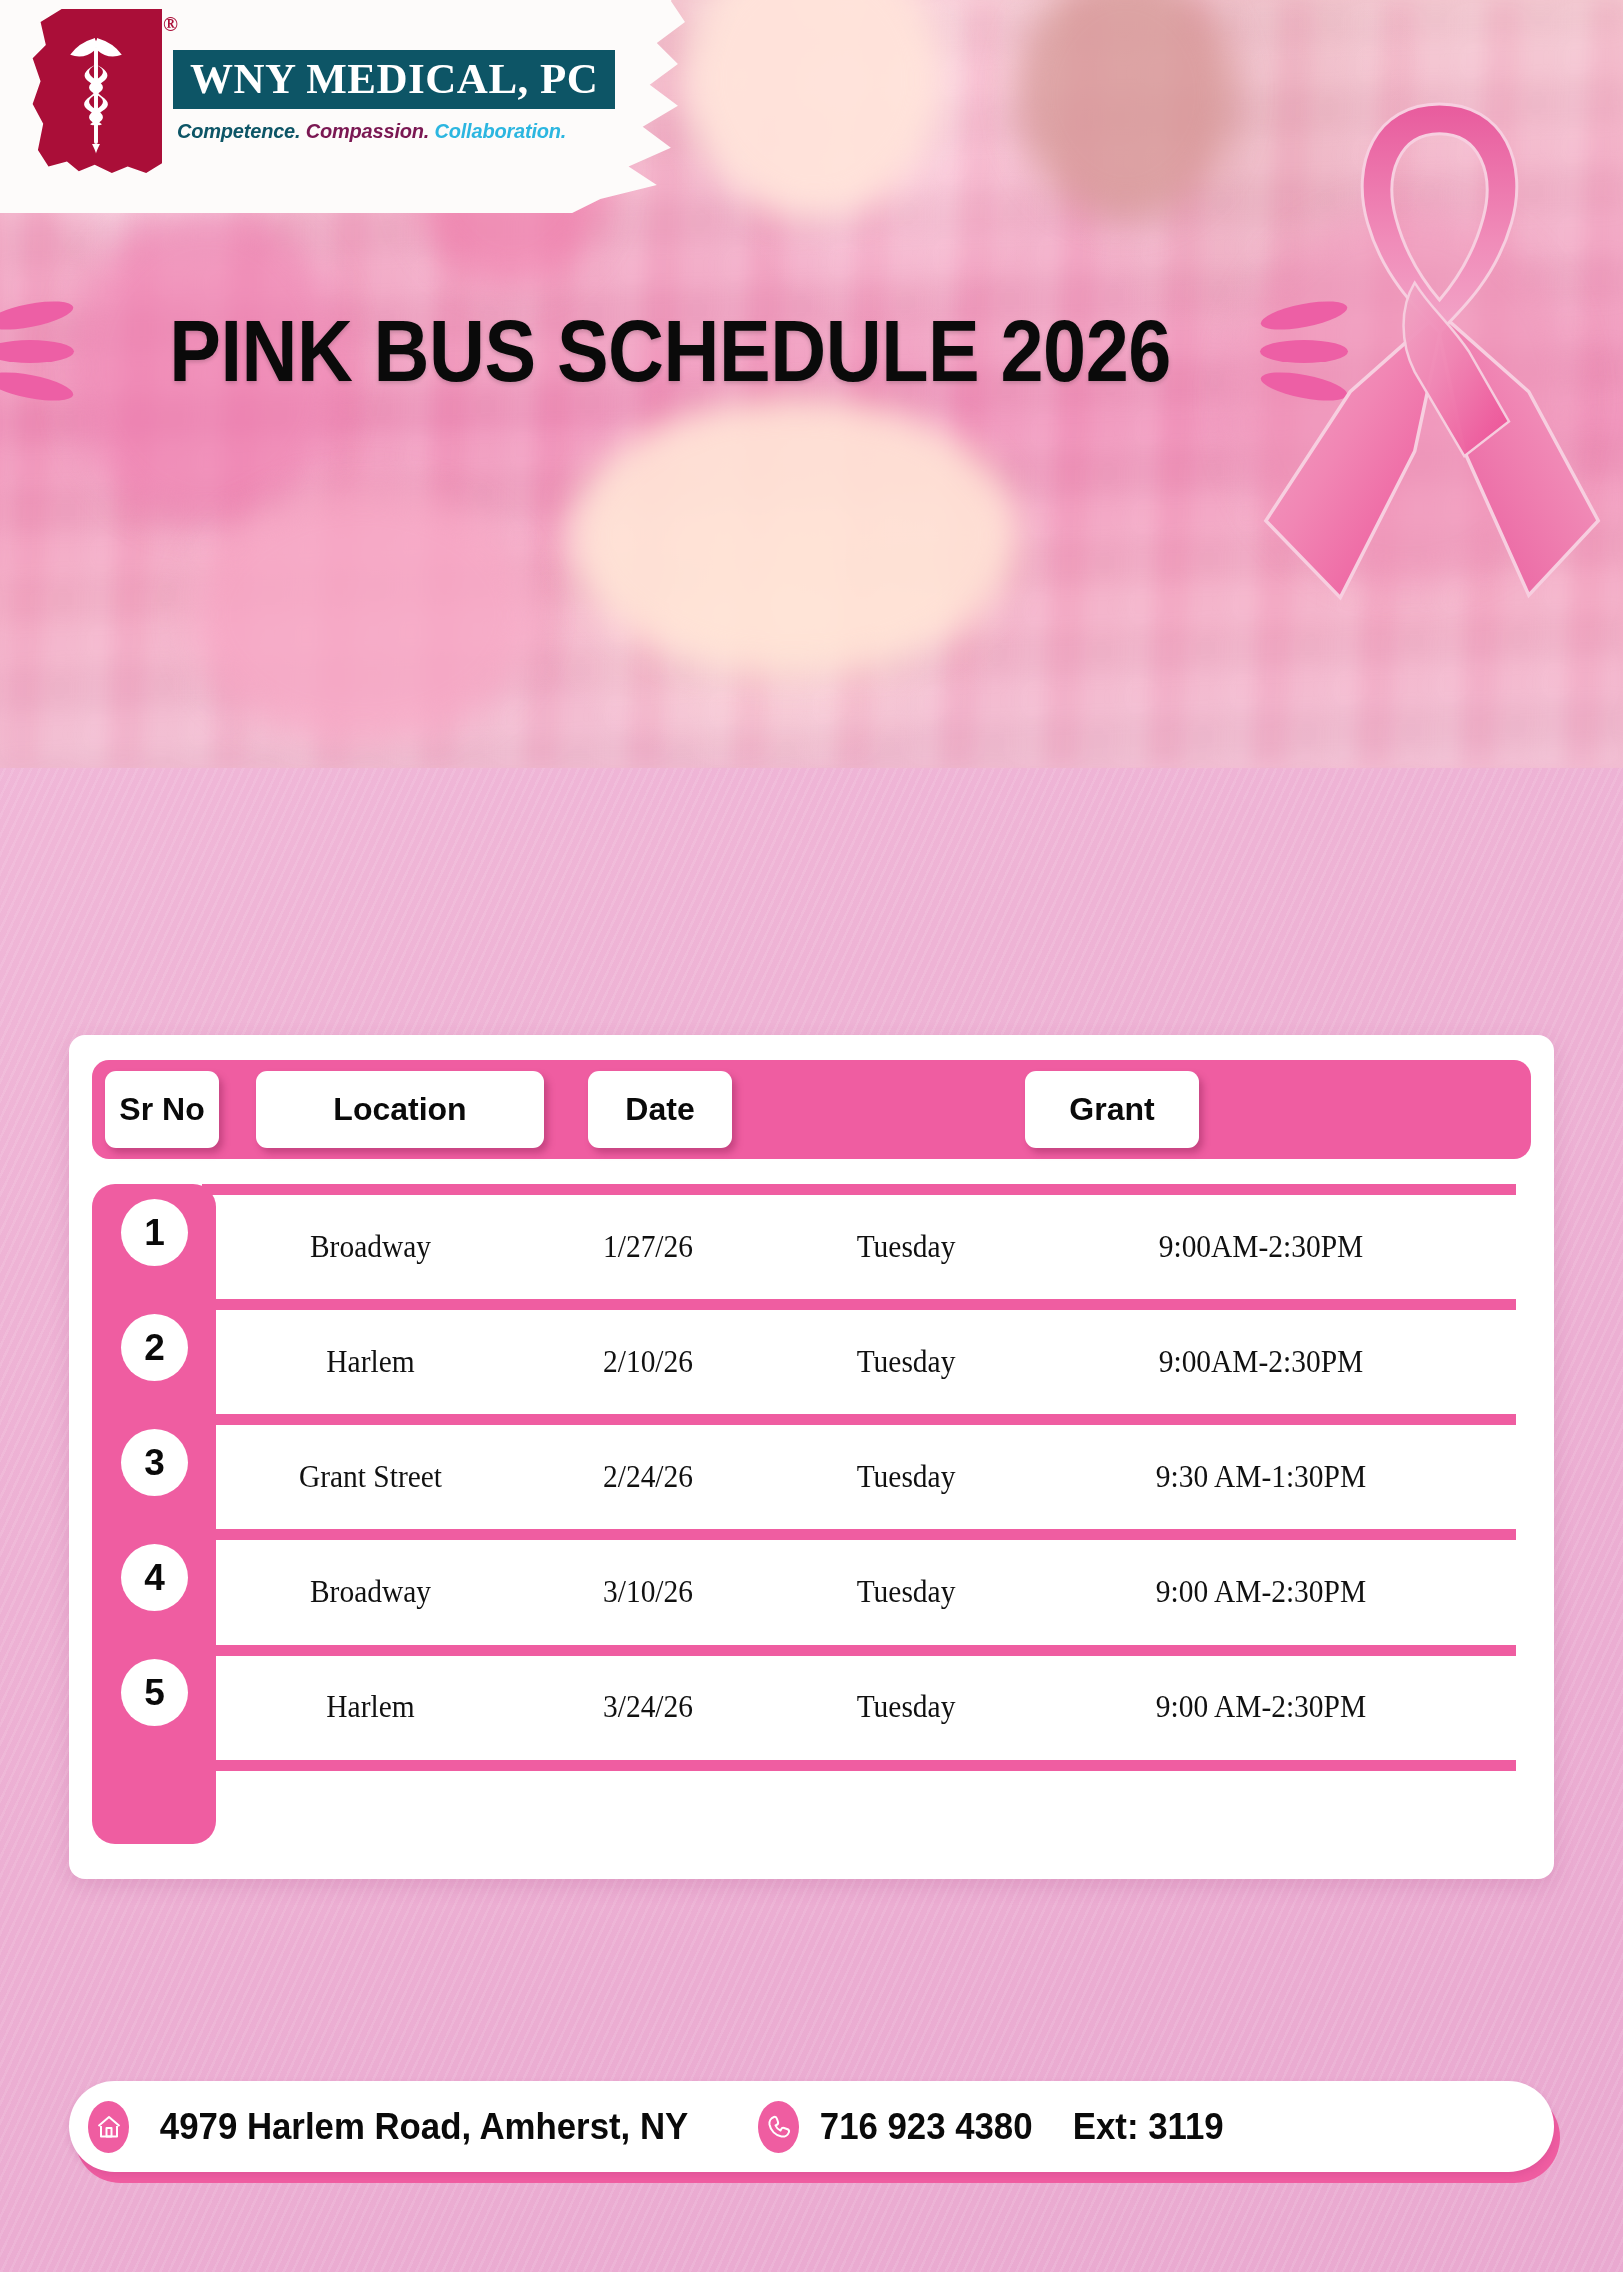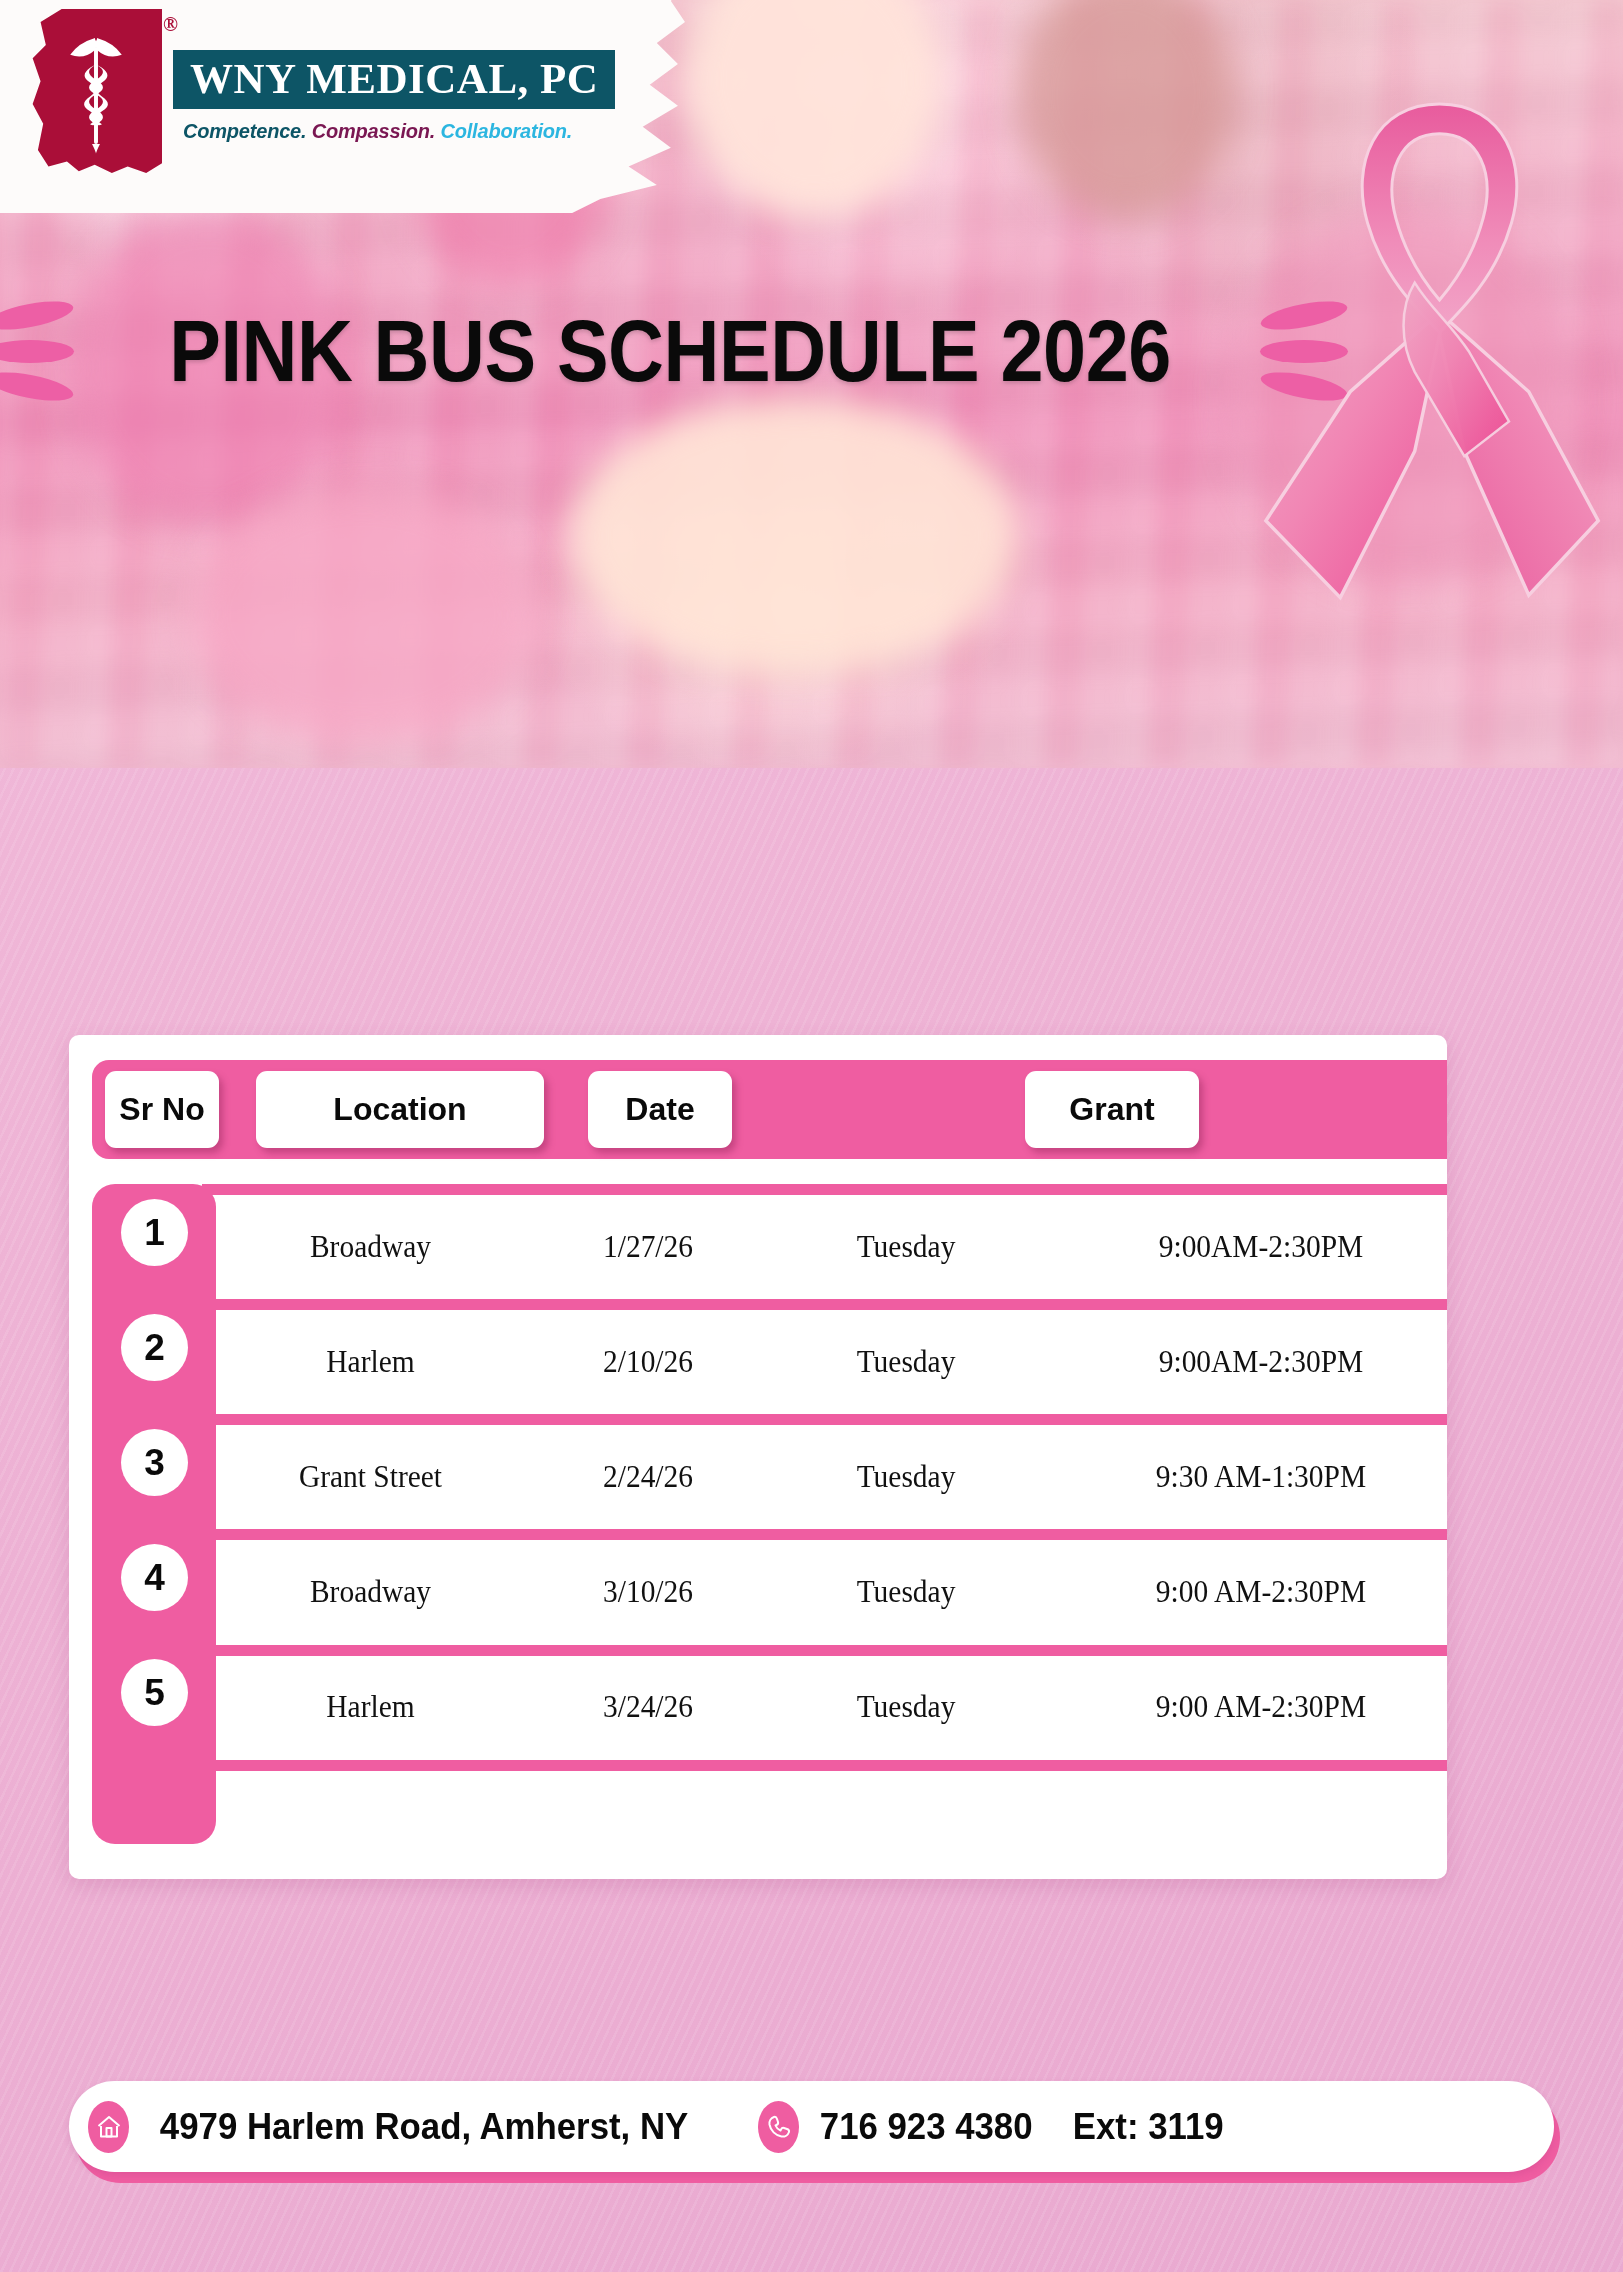--- a/index.html
+++ b/index.html
@@ -82,21 +82,21 @@
     margin-left:11px;margin-top:41px;
   }
   .logo-name .bar{
     background:#0d5566;color:#ffffff;
     padding:7px 17px 9px 17px;
     font-family:"Liberation Serif",serif;font-weight:700;
     font-size:43px;letter-spacing:0.5px;line-height:1;
     white-space:nowrap;
   }
   .logo-tag{
-    margin-top:11px;margin-left:10px;
+    margin-top:11px;margin-left:4px;
     font-family:"Liberation Sans",sans-serif;
     font-style:italic;font-weight:700;font-size:20px;
     white-space:nowrap;letter-spacing:-0.2px;
   }
   .tg1{color:#0d5566;} .tg2{color:#7a1752;} .tg3{color:#2cb6e0;}
 
   
   .title-row{
     position:absolute;left:0;top:296px;width:1340px;height:109px;
     display:flex;align-items:center;justify-content:center;gap:21px;
@@ -132,22 +132,22 @@
     font-family:"Liberation Sans",sans-serif;font-weight:700;
     font-size:38px;color:#0a0a0a;letter-spacing:0px;white-space:nowrap;
     transform:scaleX(.92);
   }
 
   
   .ribbon{position:absolute;left:1251px;top:74px;width:377px;height:571px;}
 
   
   .card{
-    position:absolute;left:69px;top:1035px;width:1378px;height:844px;
-    background:#ffffff;border-radius:10px;
+    position:absolute;left:69px;top:1035px;width:1485px;height:844px;
+    background:#ffffff;border-radius:16px;
     box-shadow:0 7px 20px rgba(160,60,120,.18);
     overflow:hidden;
   }
   .thead{
     position:absolute;left:23px;top:25px;width:1439px;height:99px;
     background:#ef5da1;border-radius:17px;
   }
   .thead .chip{
     position:absolute;top:11px;height:77px;
     background:#ffffff;border-radius:11px;

